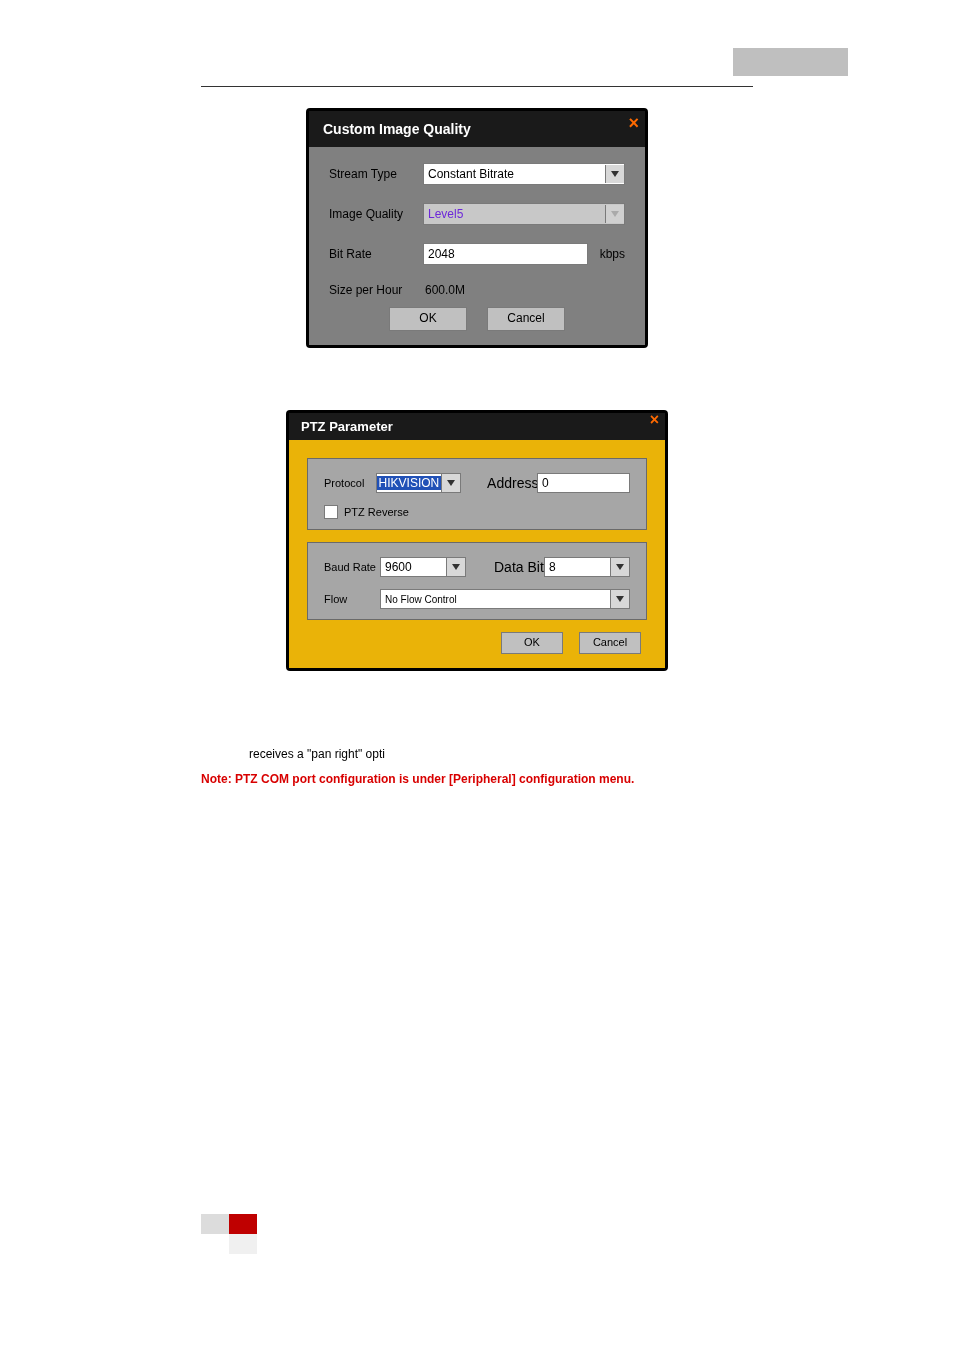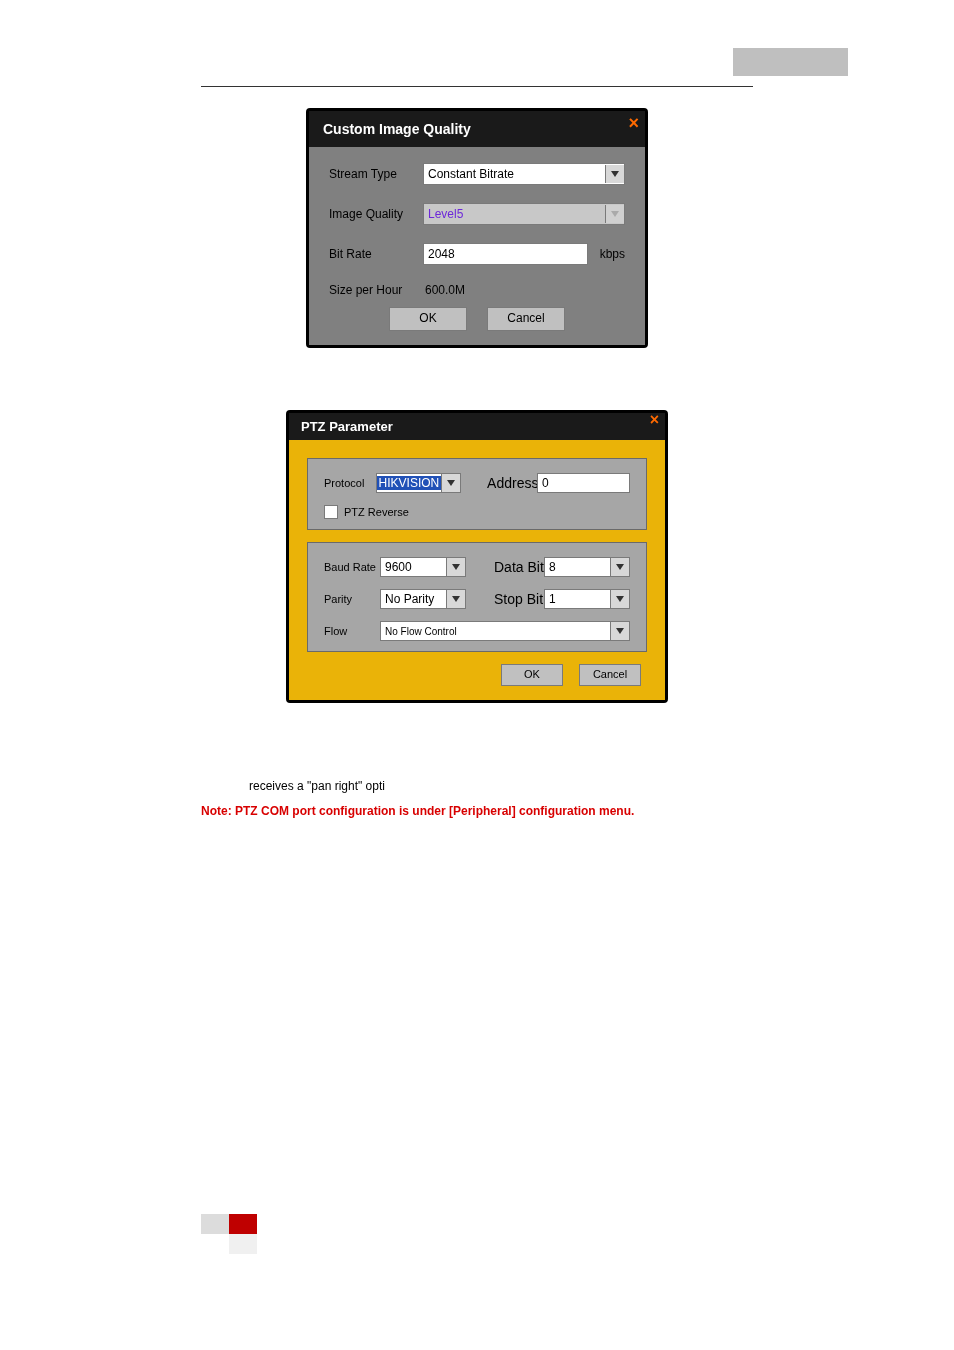--- a/index.html
+++ b/index.html
@@ -156,37 +156,20 @@
               </div>
               <div class="ptz-gap"></div>
               <div class="ptz-lbl2">Data Bit</div>
               <div class="select ptz-inp" style="height:18px">
                 <div class="val">8</div>
                 <div class="arrow">
                     <div class="tri"></div>
                   </div>
               </div>
             </div>
-            <div class="gridrow">
-              <div class="ptz-lbl">Parity</div>
-              <div class="select ptz-sel" style="height:18px">
-                <div class="val">No Parity</div>
-                <div class="arrow">
-                    <div class="tri"></div>
-                  </div>
-              </div>
-              <div class="ptz-gap"></div>
-              <div class="ptz-lbl2">Stop Bit</div>
-              <div class="select ptz-inp" style="height:18px">
-                <div class="val">1</div>
-                <div class="arrow">
-                    <div class="tri"></div>
-                  </div>
-              </div>
-            </div>
             <div class="gridrow" style="margin-bottom:0">
               <div class="ptz-lbl">Flow</div>
               <div class="select ptz-sel" style="height:18px">
                 <div class="val" style="font-size:10px">No Flow Control</div>
                 <div class="arrow">
                     <div class="tri"></div>
                   </div>
               </div>
             </div>
           </div>

